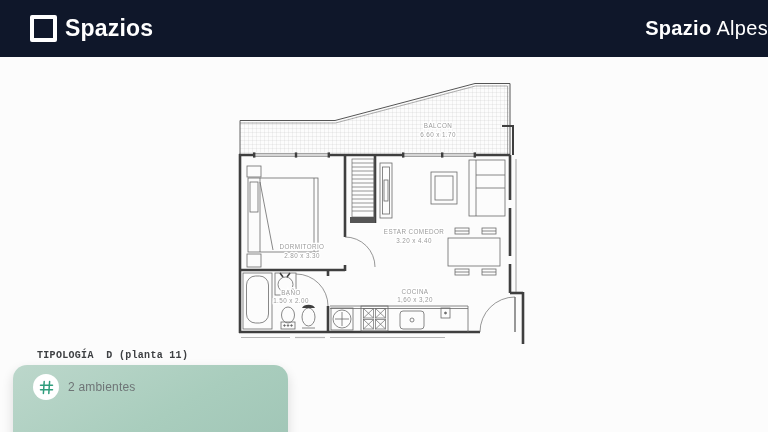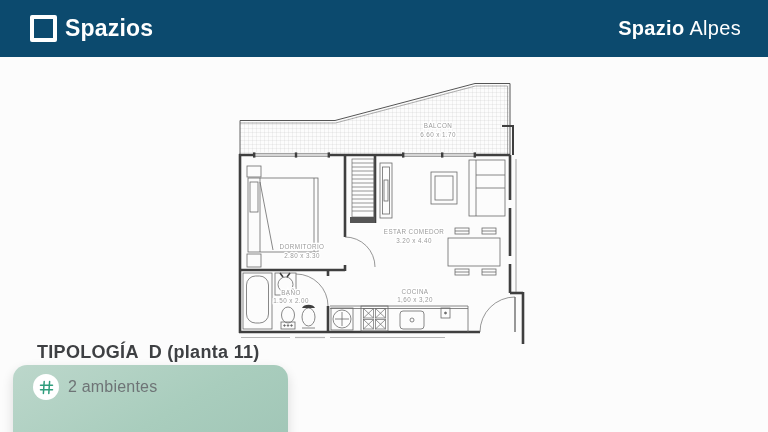--- a/index.html
+++ b/index.html
@@ -2,58 +2,58 @@
 <html><head>
 <meta charset="utf-8">
 <style>
   * { margin:0; padding:0; box-sizing:border-box; }
   html,body { width:768px; height:432px; overflow:hidden; }
   body { font-family:"Liberation Sans", sans-serif; background:#fcfcfc; position:relative; }
 
   
   .header {
     position:absolute; left:0; top:0; width:768px; height:57px;
-    background:#0c4a6e; display:flex; align-items:center;
+    background:#0f172a; display:flex; align-items:center;
     color:#ffffff;
   }
   .logo-box {
     width:27px; height:27px; border:4.5px solid #ffffff; border-radius:2px;
     margin-left:30px;
   }
   .brand { font-size:23px; font-weight:700; letter-spacing:.2px; margin-left:8px; }
-  .project { margin-left:auto; margin-right:27px; font-size:20px; letter-spacing:.3px; }
+  .project { margin-left:auto; font-size:20px; letter-spacing:.3px; }
   .project .b { font-weight:700; }
   .project .l { font-weight:400; margin-left:5px; }
 
   
   .plan-wrap { position:absolute; left:228px; top:60px; width:312px; height:284px; }
   svg text { font-family:"Liberation Sans", sans-serif; }
   .room-label { font-size:6.3px; fill:#9b9b9b; text-anchor:middle; letter-spacing:.4px;
                 paint-order:stroke; stroke:#ffffff; stroke-width:2.5px; }
 
   
   .typology {
-    position:absolute; left:37px; top:342px; font-size:18px; font-weight:700;
-    color:#3e4043; letter-spacing:.3px; white-space:pre;
+    position:absolute; left:37px; top:350px; font-size:10px; font-weight:700;
+    color:#3e4043; letter-spacing:.3px; white-space:pre;font-family:Liberation Mono, monospace;
   }
 
   
   .card {
     position:absolute; left:13px; top:365px; width:275px; height:90px;
     border-radius:14px;
     background:linear-gradient(150deg,#bcd7cb 0%, #a9cdbd 55%, #a0c5b6 100%);
     box-shadow:0 5px 12px rgba(0,0,0,.14);
     display:flex; align-items:flex-start; padding:9px 0 0 20px; gap:30px;
   }
   .card-item { display:flex; align-items:center; gap:9px; }
   .icon-circle {
     width:26px; height:26px; border-radius:50%; background:#ffffff;
     display:flex; align-items:center; justify-content:center; flex:0 0 auto;
   }
-  .card-text { font-size:16px; color:#6e7476; font-weight:500; letter-spacing:.2px; }
+  .card-text { font-size:12px; color:#6e7476; font-weight:500; letter-spacing:.2px; }
 </style>
 </head>
 <body>
 
 <div class="header">
   <div class="logo-box"></div>
   <div class="brand">Spazios</div>
   <div class="project">
     <span class="b">Spazio</span><span class="l">Alpes</span>
   </div>

